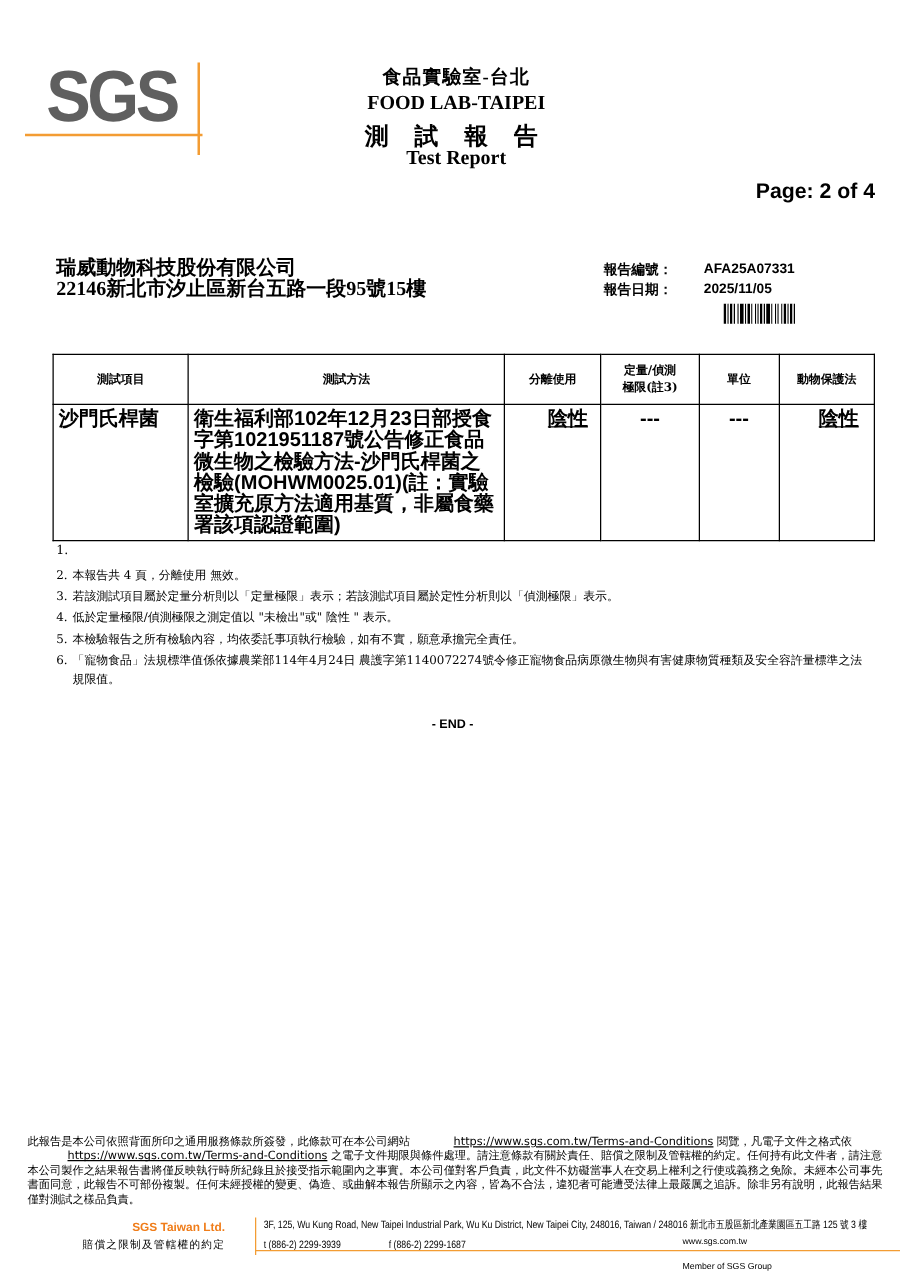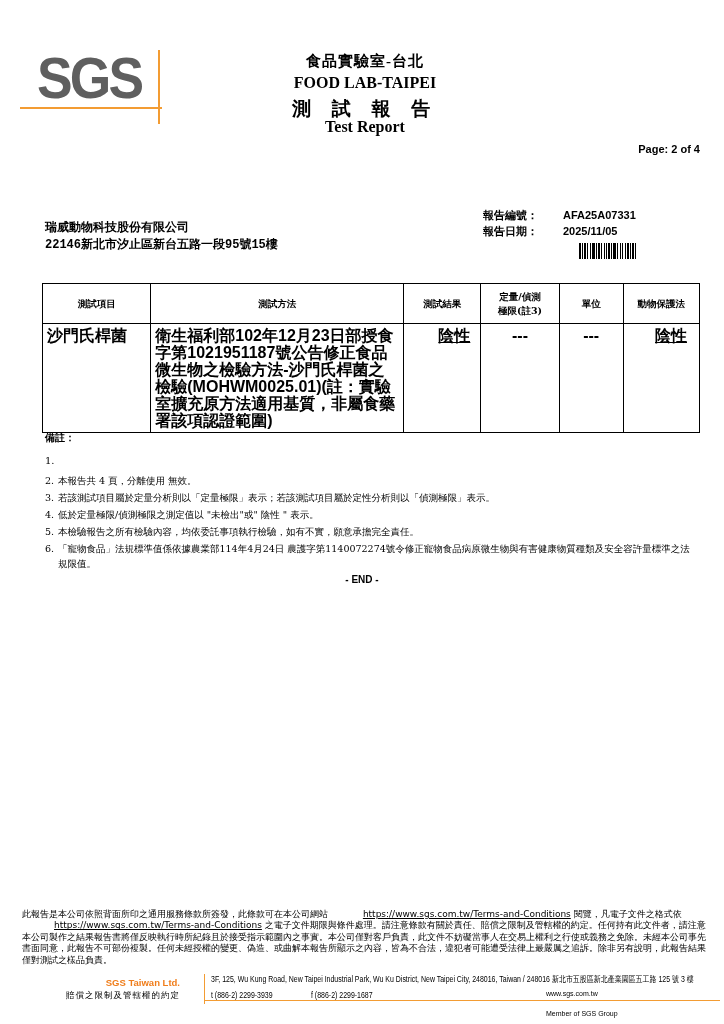--- a/index.html
+++ b/index.html
@@ -15,24 +15,24 @@
   .logo-hline { position: absolute; left: 0; top: 60px; width: 142px; height: 2px; background: #f39c33; }
   .logo-vline { position: absolute; left: 138px; top: 3px; width: 2px; height: 74px; background: #f39c33; }
 
   
   .hdr { left: 240px; width: 250px; text-align: center; font-family: "Liberation Serif", serif; }
   .hdr-zh1 { top: 52px; font-size: 15px; font-weight: bold; letter-spacing: 1px; }
   .hdr-en1 { top: 74px; font-size: 16px; font-weight: bold; }
   .hdr-zh2 { top: 96px; font-size: 19px; font-weight: bold; letter-spacing: 8px; }
   .hdr-en2 { top: 118px; font-size: 16px; font-weight: bold; }
 
-  .page-no { right: 24px; top: 143px; font-size: 11px; font-weight: bold; }
-
-  
-  .client { left: 45px; top: 220px; font-family: Liberation Mono, monospace; font-weight: bold; font-size: 12px; line-height: 17px; }
+  .page-no { right: 24px; top: 143px; font-size: 17px; font-weight: bold; }
+
+  
+  .client { left: 45px; top: 206px; font-family: Liberation Serif, serif; font-weight: bold; font-size: 16px; line-height: 17px; }
 
   .meta { left: 483px; top: 207px; font-size: 11px; }
   .meta-row { display: flex; height: 16px; align-items: center; }
   .meta-label { width: 80px; font-family: "DejaVu Serif", serif; font-weight: bold; font-size: 11px; }
   .meta-value { font-weight: bold; font-size: 11px; }
 
   .barcode { left: 579px; top: 243px; width: 98px; height: 16px; display: flex; }
   .barcode span { display: block; height: 100%; background: #000; }
 
   
@@ -144,41 +144,40 @@
     <span style="width: 1px; background: rgb(255, 255, 255);"></span>
     <span style="width: 1px; background: rgb(0, 0, 0);"></span>
     <span style="width: 3px; background: rgb(255, 255, 255);"></span>
   </div>
 
 <table class="results">
   <thead>
     <tr>
       <th class="c1">測試項目</th>
       <th class="c2">測試方法</th>
-      <th class="c3">測試結果</th>
+      <th class="c3">分離使用</th>
       <th class="c4" style="white-space:pre-line">定量/偵測
 極限(註3)</th>
       <th class="c5">單位</th>
       <th class="c6">動物保護法</th>
     </tr>
   </thead>
   <tbody>
     <tr>
       <td class="item">沙門氏桿菌</td>
       <td>衛生福利部102年12月23日部授食字第1021951187號公告修正食品微生物之檢驗方法-沙門氏桿菌之檢驗(MOHWM0025.01)(註：實驗室擴充原方法適用基質，非屬食藥署該項認證範圍)</td>
       <td class="right" style="padding-right:10px">陰性</td>
       <td class="center">---</td>
       <td class="center">---</td>
       <td class="right" style="padding-right:12px">陰性</td>
     </tr>
   </tbody>
 </table>
 
 <div class="abs notes">
-  <div class="notes-title">備註：</div>
   <div class="note big">
     <span class="num">1.</span>
   </div>
   <div class="note">
     <span class="num">2.</span>
     <span>本報告共 4 頁，分離使用 無效。</span>
   </div>
   <div class="note">
     <span class="num">3.</span>
     <span>若該測試項目屬於定量分析則以「定量極限」表示；若該測試項目屬於定性分析則以「偵測極限」表示。</span>

